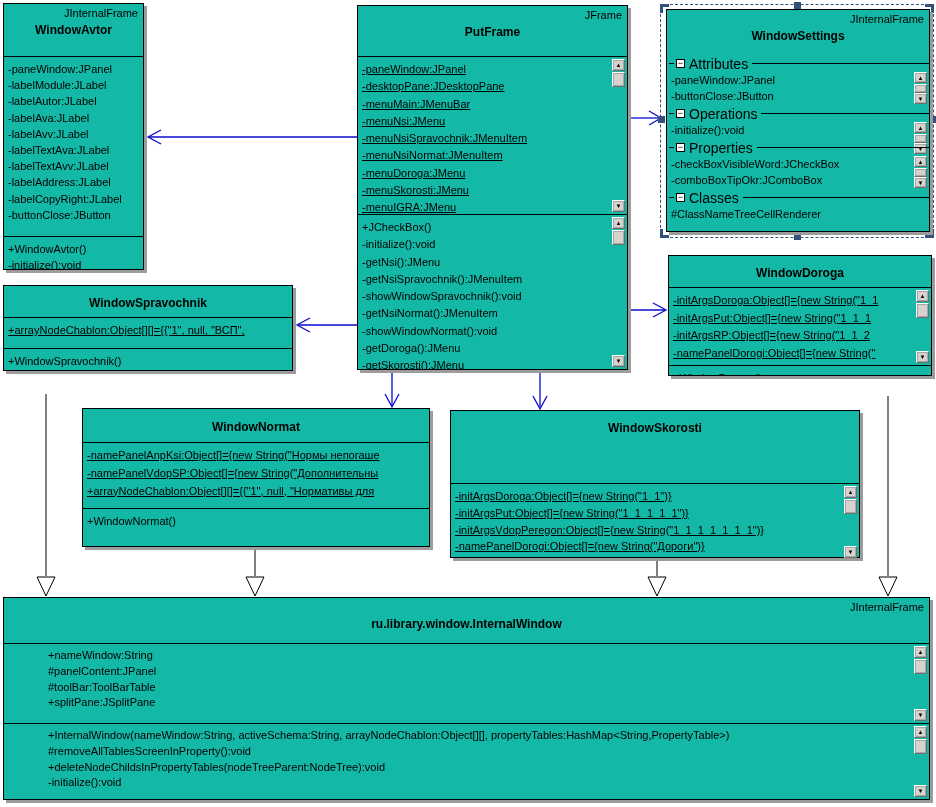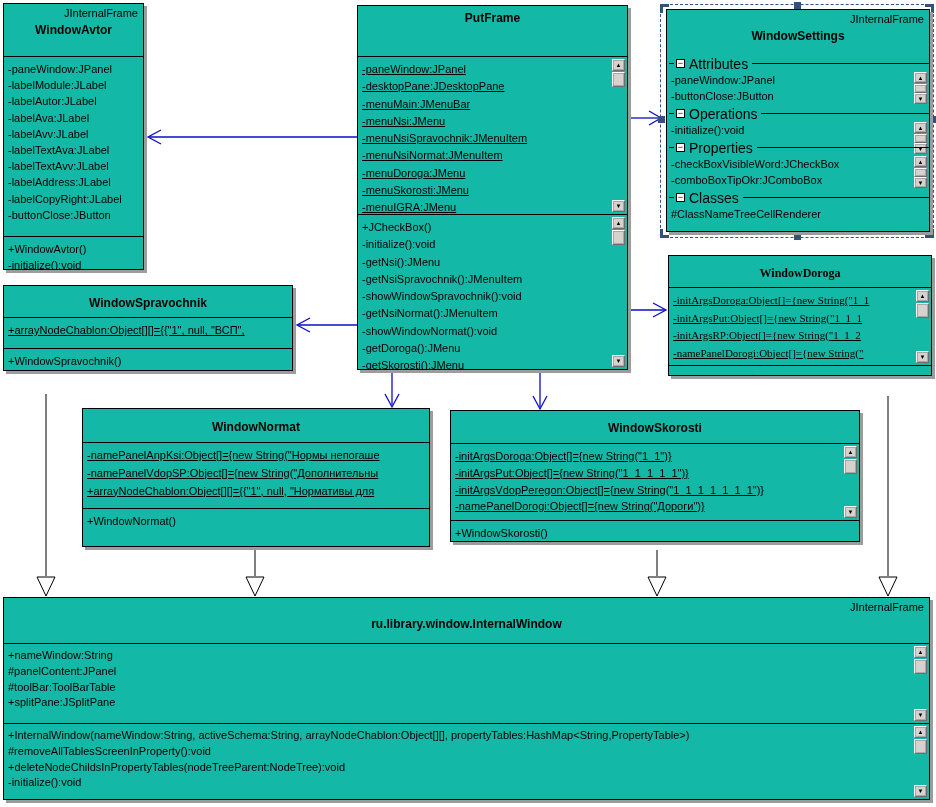--- a/index.html
+++ b/index.html
@@ -20,21 +20,21 @@
   .h1 .cname { padding-top:0; }
   .sect { position:relative; border-top:1px solid #000; overflow:hidden; padding:4px 16px 0 4px; flex:0 0 auto; }
   .sect.grow { flex:1 1 auto; }
   .mrow { white-space:nowrap; overflow:hidden; }
   .rows.static .mrow { text-decoration:underline; }
   .rh16 .mrow { height:16.2px; line-height:16.2px; }
   .rh17 .mrow { height:17.3px; line-height:17.3px; }
   .rh175 .mrow { height:17.5px; line-height:17.5px; }
   .rh178 .mrow { height:17.8px; line-height:17.8px; }
   .rh168 .mrow { height:16.8px; line-height:16.8px; }
-  .rh158 .mrow { height:15.8px; line-height:15.8px; }
+  .rh158 .mrow { height:15.8px; line-height:15.8px;margin-left:40px; }
 
   
   .sbar { position:absolute; top:2px; right:2px; bottom:2px; width:13px; display:flex; flex-direction:column; }
   .sbar.mini { top:0; bottom:auto; height:34px; }
   .sbtn, .sthumb {
     flex:0 0 auto; height:12px; background:#d6d3ce;
     border:1px solid; border-color:#fff #6e6e6e #6e6e6e #fff;
     box-shadow:0 0 0 1px #a8a8a8 inset;
   }
   .sbtn { font-size:6px; line-height:10px; text-align:center; color:#000; }
@@ -141,20 +141,21 @@
     <div class="sect grow rh16">
       <div class="rows">
           <div class="mrow">+WindowAvtor()</div>
           <div class="mrow">-initialize():void</div>
         </div>
     </div>
   </div>
 
   <div class="cbox" style="left:357px; top:5px; width:271px; height:365px;">
     <div class="chead" style="height:50px;">
+      <div class="stereo">JFrame</div>
       <div class="cname">PutFrame</div>
     </div>
     <div class="sect rh17" style="height:158px;">
       <div class="rows static">
           <div class="mrow">-paneWindow:JPanel</div>
           <div class="mrow">-desktopPane:JDesktopPane</div>
           <div class="mrow">-menuMain:JMenuBar</div>
           <div class="mrow">-menuNsi:JMenu</div>
           <div class="mrow">-menuNsiSpravochnik:JMenuItem</div>
           <div class="mrow">-menuNsiNormat:JMenuItem</div>
@@ -276,21 +277,21 @@
           <div class="mrow">+arrayNodeChablon:Object[][]={{"1", null, "ВСП",</div>
         </div>
     </div>
     <div class="sect grow rh16">
       <div class="rows">
           <div class="mrow">+WindowSpravochnik()</div>
         </div>
     </div>
   </div>
 
-  <div class="cbox h1" style="left:668px; top:255px; width:264px; height:121px;font-family:Liberation Serif, serif;">
+  <div class="cbox h1" style="left:668px; top:255px; width:264px; height:121px;">
     <div class="chead" style="height:31px;">
       <div class="cname">WindowDoroga</div>
     </div>
     <div class="sect rh175" style="height:78px;">
       <div class="rows static">
           <div class="mrow">-initArgsDoroga:Object[]={new String("1_1</div>
           <div class="mrow">-initArgsPut:Object[]={new String("1_1_1</div>
           <div class="mrow">-initArgsRP:Object[]={new String("1_1_2</div>
           <div class="mrow">-namePanelDorogi:Object[]={new String("</div>
         </div>
@@ -319,21 +320,21 @@
           <div class="mrow">+arrayNodeChablon:Object[][]={{"1", null, "Нормативы для</div>
         </div>
     </div>
     <div class="sect grow rh16">
       <div class="rows">
           <div class="mrow">+WindowNormat()</div>
         </div>
     </div>
   </div>
 
-  <div class="cbox h1" style="left:450px; top:410px; width:410px; height:132px;">
+  <div class="cbox h1" style="left:450px; top:410px; width:410px; height:148px;gap:40px;">
     <div class="chead" style="height:32px;">
       <div class="cname">WindowSkorosti</div>
     </div>
     <div class="sect rh168" style="height:77px;">
       <div class="rows static">
           <div class="mrow">-initArgsDoroga:Object[]={new String("1_1")}</div>
           <div class="mrow">-initArgsPut:Object[]={new String("1_1_1_1_1")}</div>
           <div class="mrow">-initArgsVdopPeregon:Object[]={new String("1_1_1_1_1_1_1")}</div>
           <div class="mrow">-namePanelDorogi:Object[]={new String("Дороги")}</div>
         </div>

